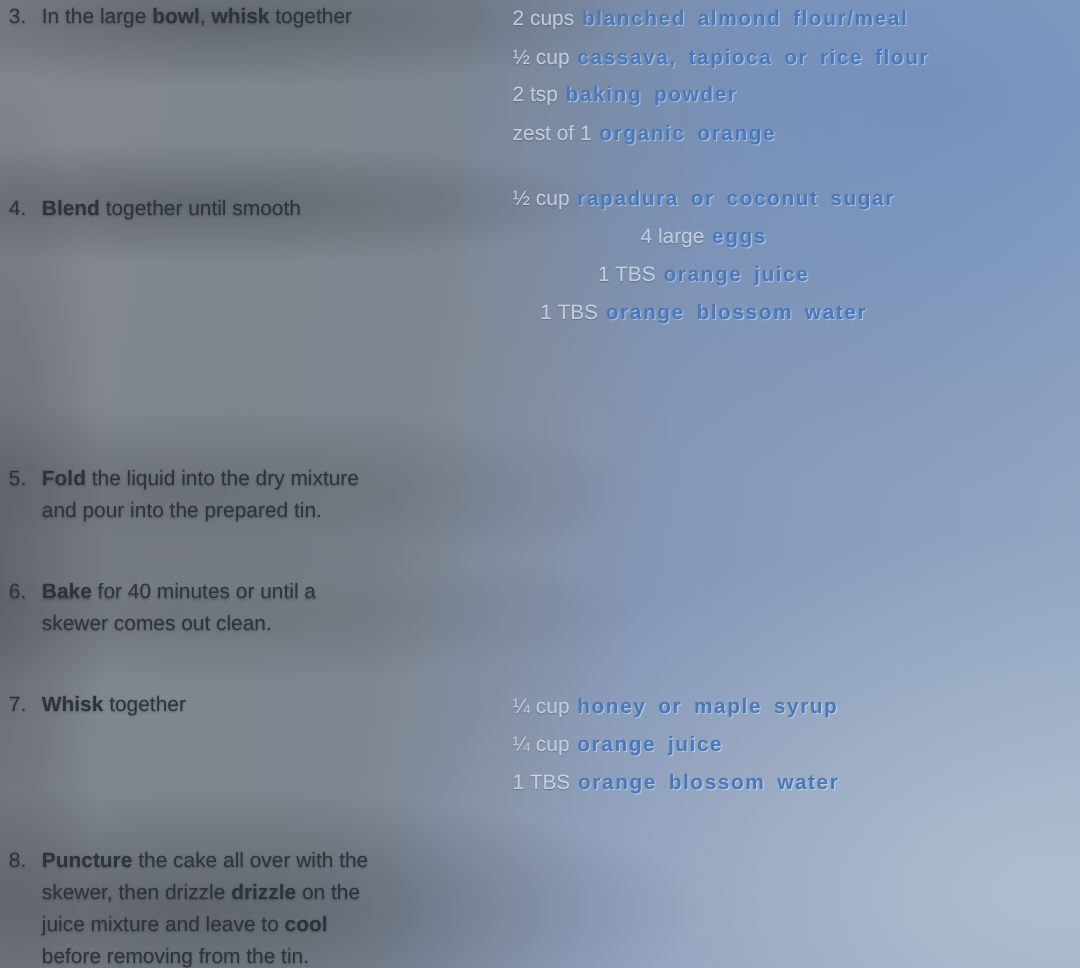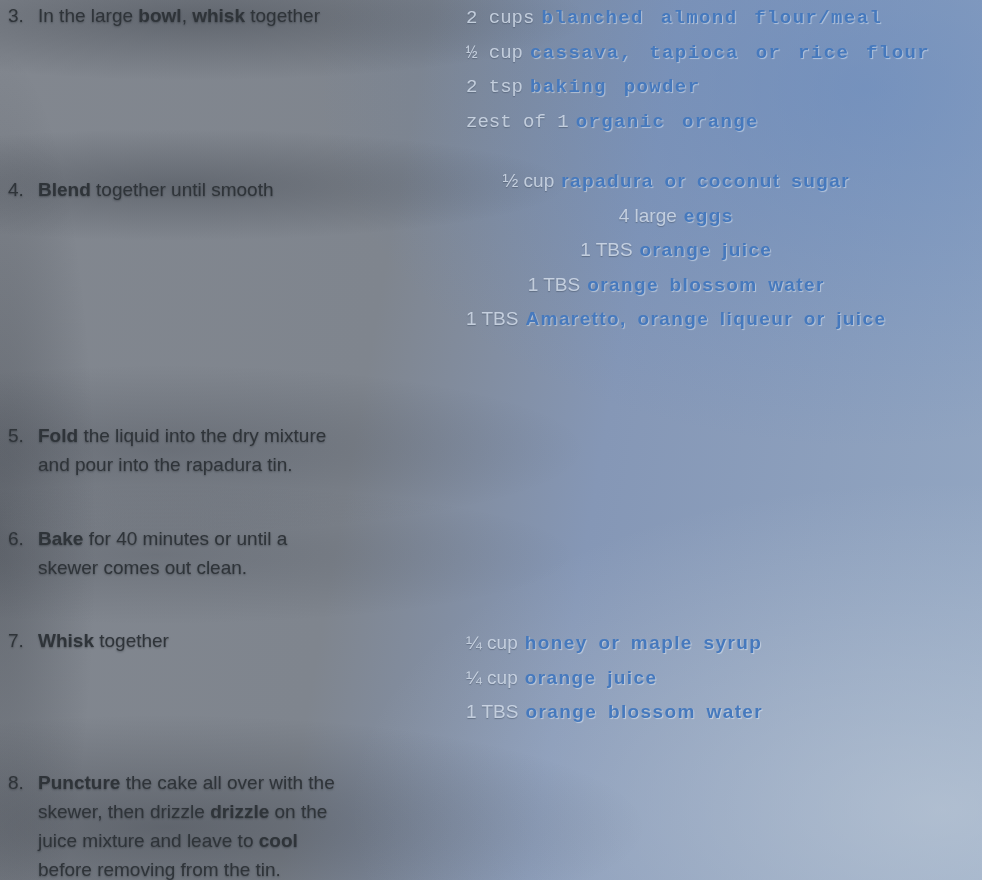--- a/index.html
+++ b/index.html
@@ -18,21 +18,21 @@
       linear-gradient(100deg,#82878f 0%,#7f858e 38%,#8597b6 60%,#93a7c3 100%);
   }
   .page{position:absolute;inset:0;filter:blur(0.4px);}
   .step{position:absolute;left:0;color:#2f3439;font-size:19px;line-height:29px;white-space:nowrap;
         text-shadow:0 1px 2px rgba(18,22,28,0.35);}
   .step .num{position:absolute;left:8px;top:0;}
   .step .lines{position:absolute;left:38px;top:0;}
   .b{font-weight:700;}
   .s3{top:1px;} .s4{top:175px;} .s5{top:421px;} .s6{top:524px;} .s7{top:626px;} .s8{top:768px;}
   .ing-group{position:absolute;left:466px;font-size:19px;line-height:34.6px;white-space:nowrap;}
-  .g1{top:1px;font-family:Liberation Mono, monospace;} .g2{top:164px;text-align:center;} .g3{top:626px;}
+  .g1{top:1px;} .g2{top:164px;text-align:center;} .g3{top:626px;}
   .qty{color:rgba(215,225,238,0.82);text-shadow:0 1px 1px rgba(65,80,100,0.5);margin-right:7px;}
   .name{color:#4679bd;font-weight:700;letter-spacing:1.4px;word-spacing:4px;
         text-shadow:1px 1px 1px rgba(238,246,253,0.5);}
 </style>
 </head>
 <body>
 
 <div class="page">
 
   <div class="step s3">
@@ -52,28 +52,27 @@
     <span class="num">4.</span>
     <div class="lines">
       <div class="line"><span class="b">Blend</span><span> together until smooth</span></div>
     </div>
   </div>
   <div class="ing-group g2">
     <div><span class="qty">½ cup</span><span class="name">rapadura or coconut sugar</span></div>
     <div><span class="qty">4 large</span><span class="name">eggs</span></div>
     <div><span class="qty">1 TBS</span><span class="name">orange juice</span></div>
     <div><span class="qty">1 TBS</span><span class="name">orange blossom water</span></div>
-    <div><span class="qty">1 TBS</span><span class="name">Amaretto, orange liqueur or juice</span></div>
   </div>
 
   <div class="step s5">
     <span class="num">5.</span>
     <div class="lines">
       <div class="line"><span class="b">Fold</span><span> the liquid into the dry mixture</span></div>
-      <div class="line"><span>and pour into the rapadura tin.</span></div>
+      <div class="line"><span>and pour into the prepared tin.</span></div>
     </div>
   </div>
 
   <div class="step s6">
     <span class="num">6.</span>
     <div class="lines">
       <div class="line"><span class="b">Bake</span><span> for 40 minutes or until a</span></div>
       <div class="line"><span>skewer comes out clean.</span></div>
     </div>
   </div>

